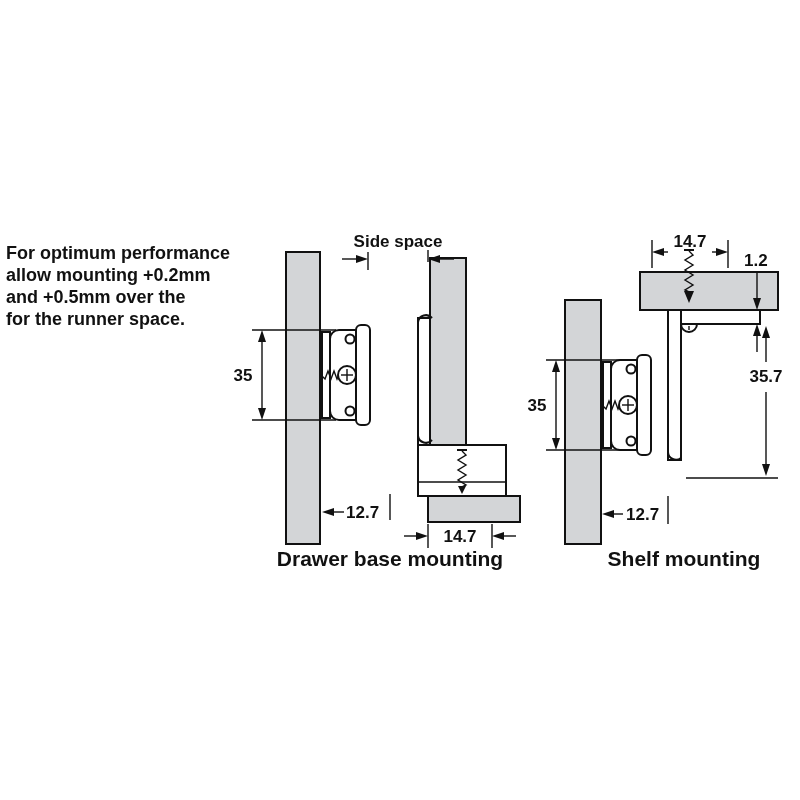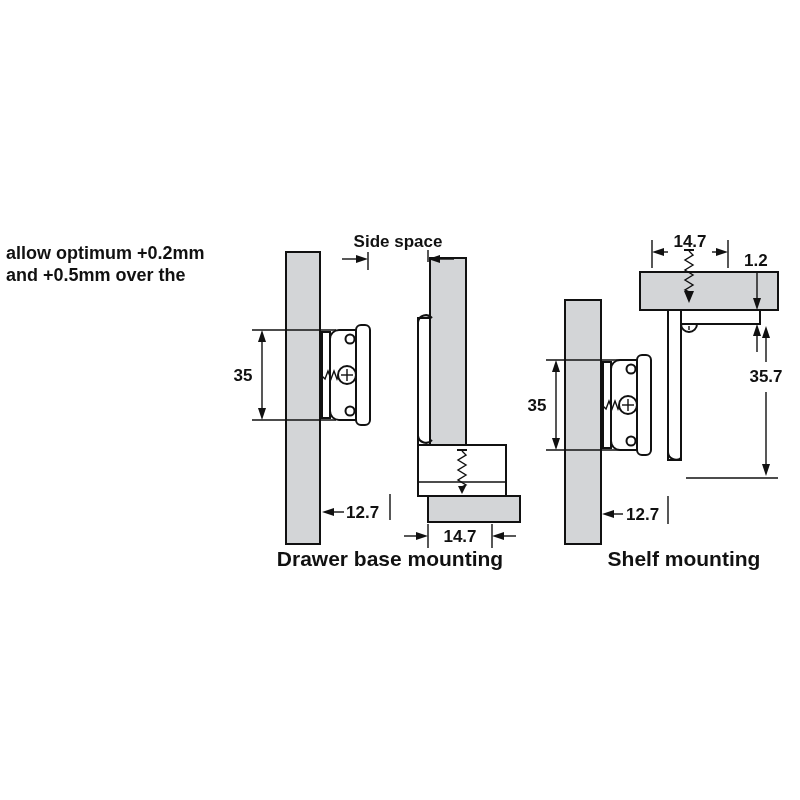--- a/index.html
+++ b/index.html
@@ -15,22 +15,24 @@
   .thin{fill:none;stroke:#111;stroke-width:1.4;}
   .thick{fill:none;stroke:#111;stroke-width:2;}
   .ah{fill:#111;stroke:none;}
 </style>
 </head>
 <body>
 
 <div class="canvas">
 
   <div class="note">
-    <div>allow optimum +0.2mm</div>
+    <div>For optimum performance</div>
+    <div>allow mounting +0.2mm</div>
     <div>and +0.5mm over the</div>
+    <div>for the runner space.</div>
   </div>
 
   <svg width="800" height="800" viewBox="0 0 800 800">
 
     <g>
 
       <rect class="panel" x="286" y="252" width="34" height="292"></rect>
 
       <rect class="panel" x="430" y="258" width="36" height="187"></rect>
 

